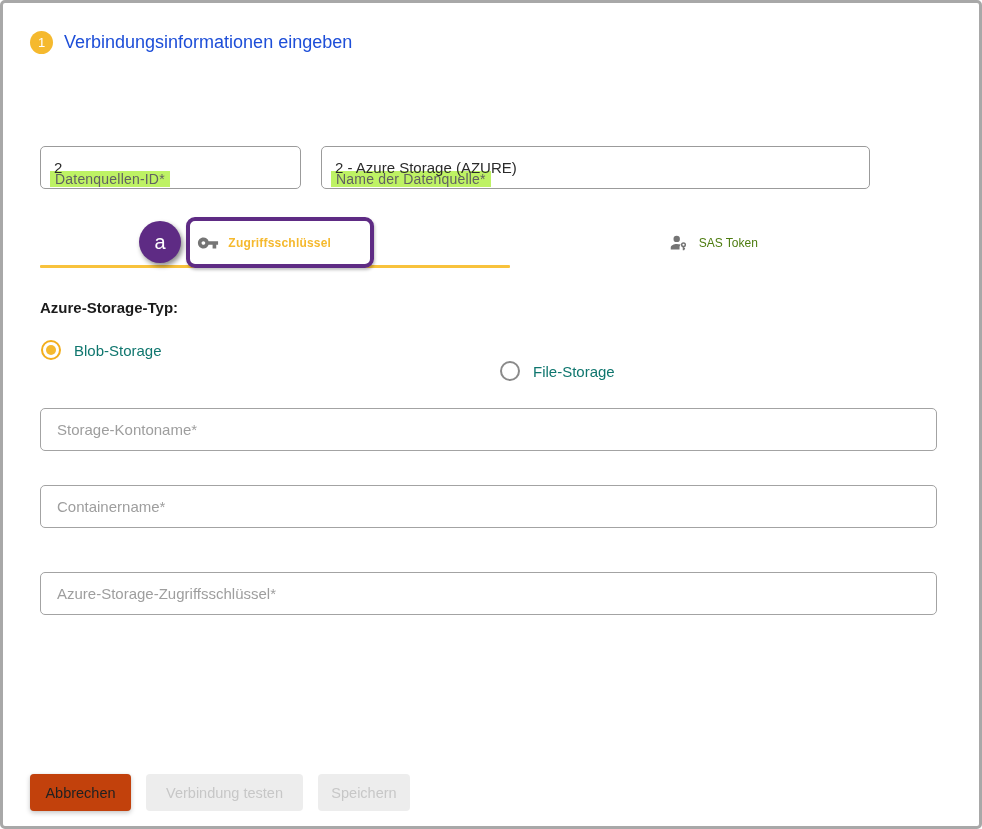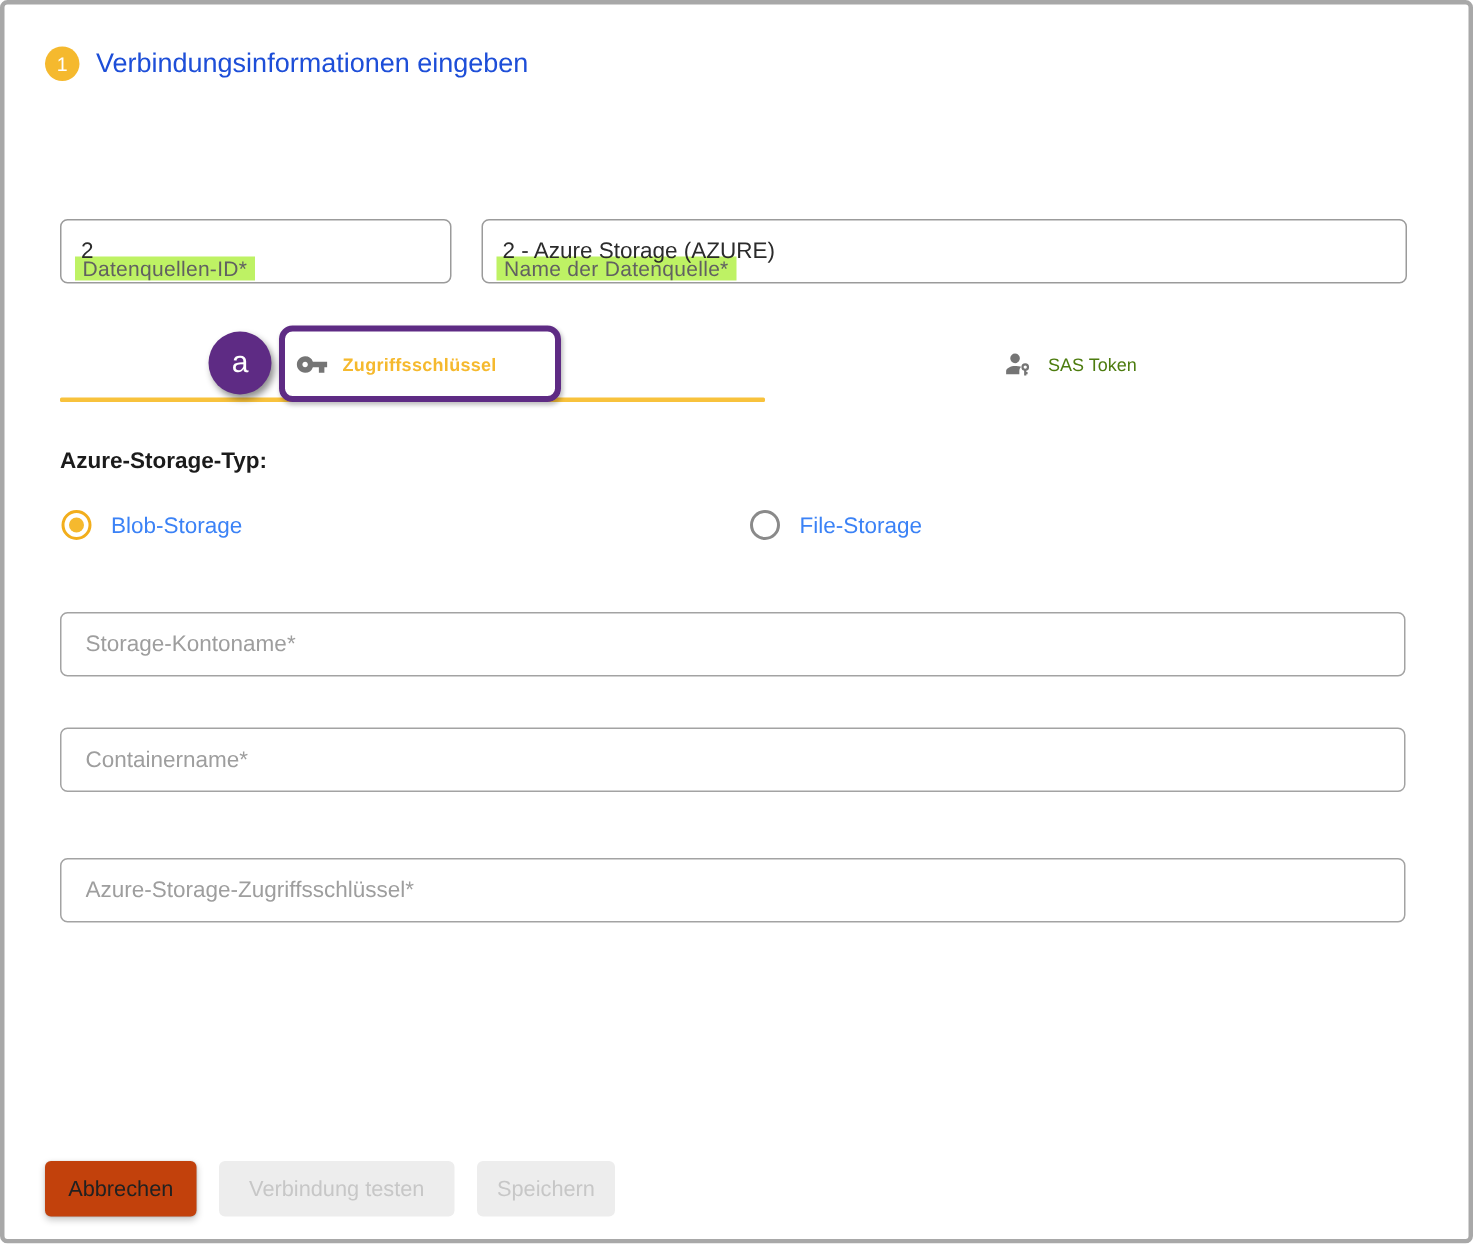--- a/index.html
+++ b/index.html
@@ -24,21 +24,21 @@
   .mat-field .notch-label{
     position:absolute;top:-8px;left:9px;background:#bef264;padding:0 5px;
     font-size:14px;color:#616161;letter-spacing:.2px;white-space:nowrap;margin-top:32px;
   }
   .mat-field input{
     position:absolute;inset:0;border:none;outline:none;background:transparent;
     font-family:"Liberation Sans",sans-serif;font-size:15px;color:#2b2b2b;padding:0 13px;width:100%;
     box-sizing:border-box;
   }
   .field-id{left:37px;top:143px;width:261px;}
-  .field-name{left:318px;top:143px;width:617px;}
+  .field-name{left:318px;top:143px;width:549px;}
   
   .tabbar{position:absolute;left:37px;top:215px;width:897px;height:49px;display:flex;}
   .tab{
     flex:1 1 50%;display:flex;align-items:center;justify-content:center;gap:9px;
     font-size:12px;cursor:pointer;position:relative;
   }
   .tab-active .tab-label{color:#F5B92E;font-weight:700;letter-spacing:.2px;}
   .tab-inactive .tab-label{color:#4d7c0f;font-weight:500;}
   .tab-icon{width:22px;height:22px;display:inline-flex;}
   .tab-indicator{
@@ -52,28 +52,28 @@
   }
   .ann-box{
     position:absolute;left:183px;top:214px;width:188px;height:51px;box-sizing:border-box;
     border:4px solid #5E2B84;border-radius:9px;z-index:4;pointer-events:none;
     box-shadow:1px 2px 3px rgba(0,0,0,.25);
   }
   
   .storage-type-label{position:absolute;left:37px;top:296px;font-size:15px;font-weight:700;color:#1b1b1b;}
   .radio-row{position:absolute;top:337px;display:flex;align-items:center;gap:13px;}
   .radio-blob{left:38px;}
-  .radio-file{left:497px;}
+  .radio-file{left:497px;margin-top:21px;}
   .radio{width:20px;height:20px;border-radius:50%;box-sizing:border-box;position:relative;cursor:pointer;}
   .radio-on{border:2px solid #F2AE1C;}
   .radio-on::after{
     content:"";position:absolute;left:3px;top:3px;width:10px;height:10px;border-radius:50%;background:#F5B92E;
   }
   .radio-off{border:2px solid #8a8a8a;}
-  .radio-label{font-size:15px;color:#3b82f6;}
+  .radio-label{font-size:15px;color:#0f766e;}
   
   .big-input{
     position:absolute;left:37px;width:897px;height:43px;box-sizing:border-box;
     border:1px solid #a3a3a3;border-radius:5px;background:#ffffff;
   }
   .big-input input{
     position:absolute;inset:0;border:none;outline:none;background:transparent;width:100%;
     font-family:"Liberation Sans",sans-serif;font-size:15px;color:#2b2b2b;padding:0 16px;box-sizing:border-box;
   }
   .big-input input::placeholder{color:#9e9e9e;opacity:1;}

